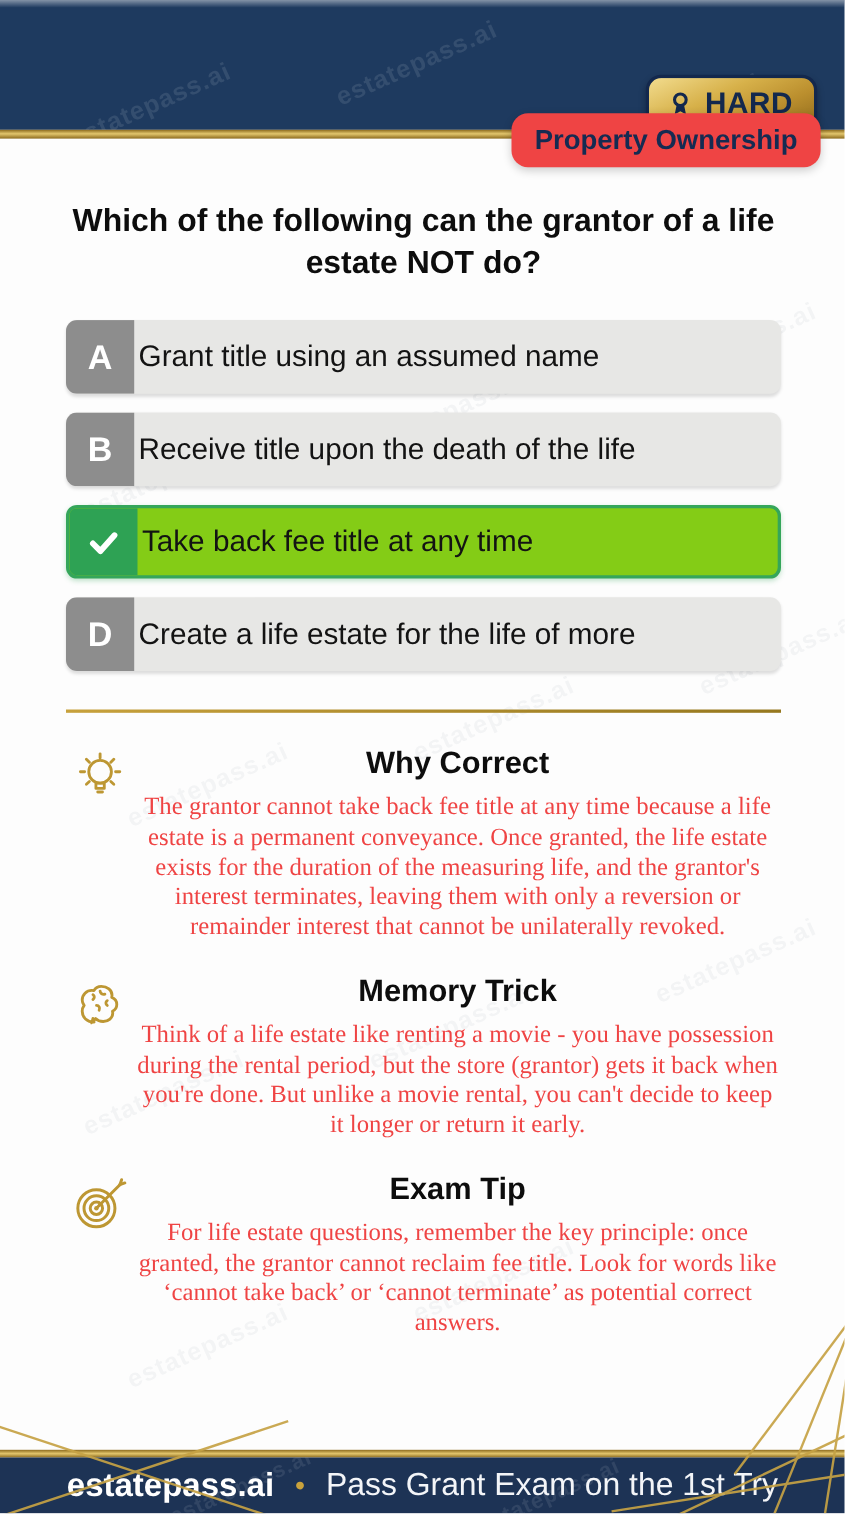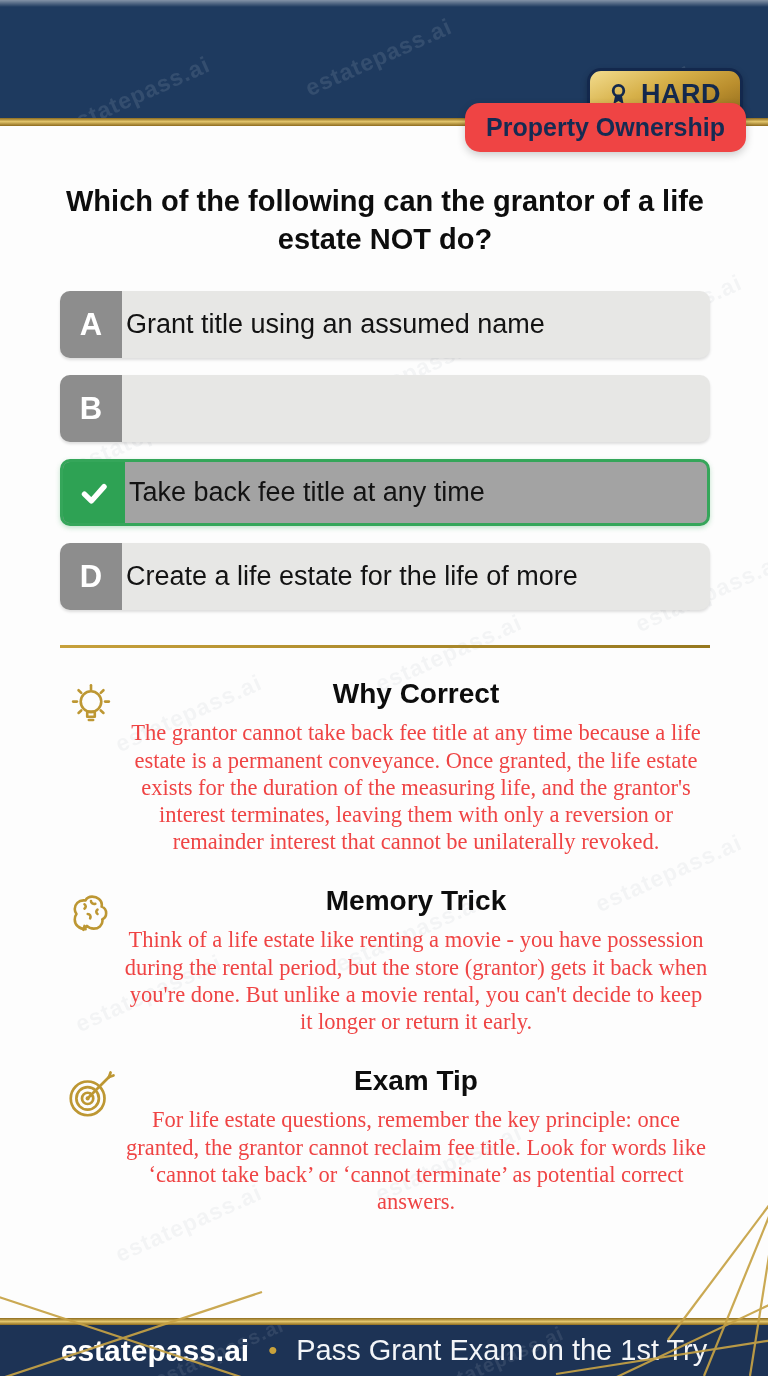--- a/index.html
+++ b/index.html
@@ -26,21 +26,21 @@
   .main { position:absolute; top:160px; left:60px; width:650px;text-align:center; }
   .question { font-size:29px; font-weight:800; line-height:1.3; color:#0d0d0d; margin-top:23px; }
 
   .options { margin-top:33px; }
   .option { display:flex; align-items:stretch; height:67px; border-radius:10px; overflow:hidden;
     background:#e7e7e5; margin-bottom:17px; box-shadow:0 2px 3px rgba(0,0,0,.13); cursor:pointer; }
   .letterbox { flex:none; width:62px; background:#8d8d8d; color:#ffffff; display:flex; align-items:center;
     justify-content:center; font-size:31px; font-weight:700; }
   .option-text { display:flex; align-items:center; padding-left:4px; font-size:27px; color:#131313;
     white-space:nowrap; overflow:hidden; }
-  .option.correct { background:#a3a3a3; border:3px solid #35a65a; box-shadow:0 2px 5px rgba(53,166,90,.3); }
+  .option.correct { background:#84cc16; border:3px solid #35a65a; box-shadow:0 2px 5px rgba(53,166,90,.3); }
   .option.correct .letterbox { background:#2ea254; }
 
   .divider { border:0; height:3px; margin-top:35px; background:linear-gradient(90deg,#c7a13c,#96781f); }
 
   .section { display:flex; margin-top:30px; }
   .sec-icon { flex:none; width:62px; padding-top:3px; }
   .sec-body { flex:1; }
   .sec-title { font-size:28px; font-weight:800; color:#0d0d0d; margin-bottom:9px; }
   .sec-text { font-size:22.5px; line-height:1.21; color:#ef4444;font-family:Liberation Serif, serif; }
 
@@ -103,20 +103,21 @@
       <div class="option">
         <div class="letterbox">
           <span>A</span>
         </div>
         <div class="option-text">Grant title using an assumed name</div>
       </div>
       <div class="option">
         <div class="letterbox">
           <span>B</span>
         </div>
+        <div class="option-text">Receive title upon the death of the life</div>
       </div>
       <div class="option correct">
         <div class="letterbox">
           <svg width="34" height="34" viewBox="0 0 32 32">
             <path d="M7 17 L13.5 23.5 L25.5 10" stroke="#ffffff" stroke-width="5" fill="none" stroke-linecap="round" stroke-linejoin="round"></path>
           </svg>
         </div>
         <div class="option-text">Take back fee title at any time</div>
       </div>
       <div class="option">

